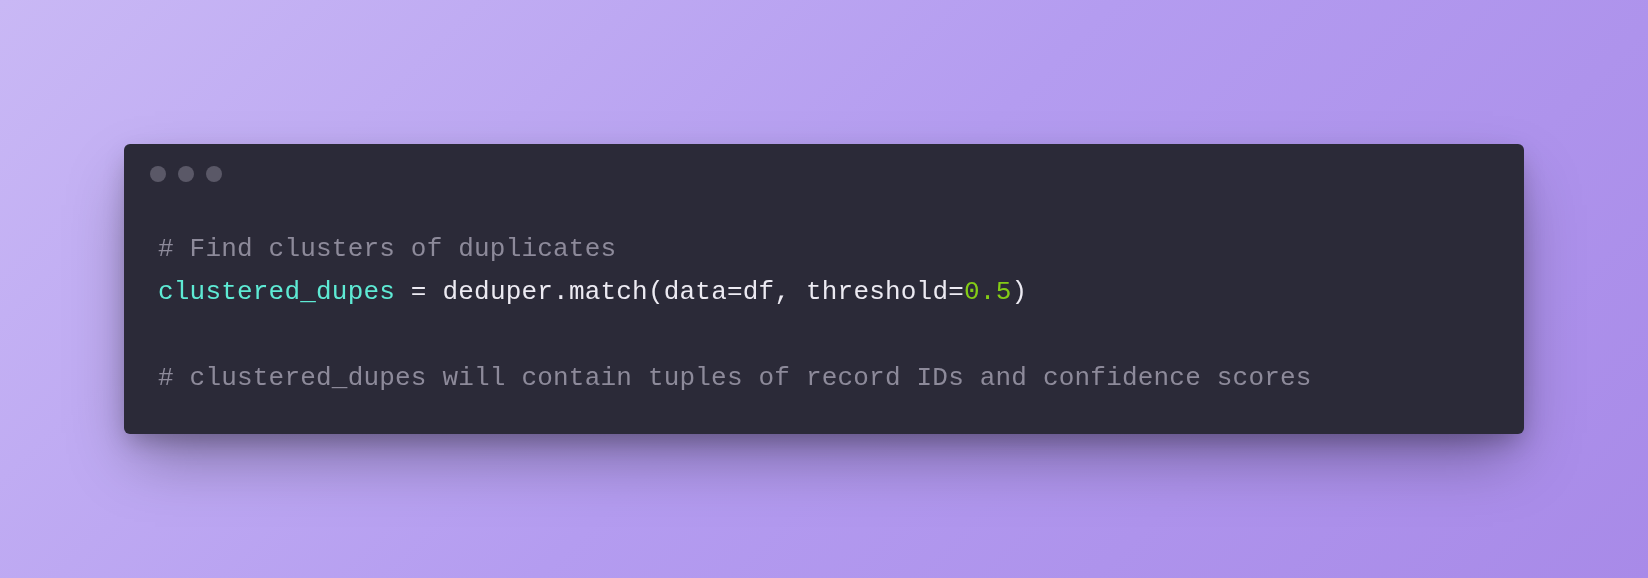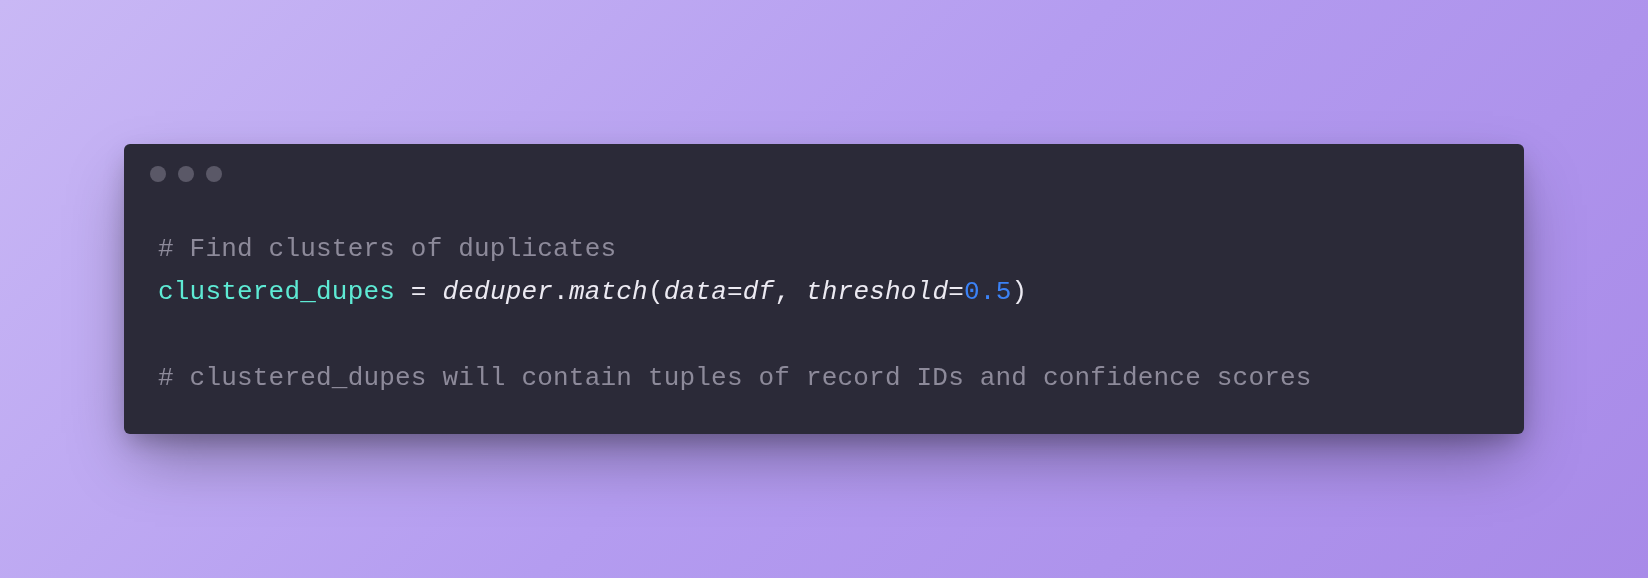--- a/index.html
+++ b/index.html
@@ -37,22 +37,22 @@
     padding: 40px 34px 6px 34px;
     font-size: 26px;
     line-height: 1.66;
     font-weight: 500;
     white-space: pre;
     letter-spacing: 0.2px;
   }
   .tok-comment { color: #8d8a9a; }
   .tok-var     { color: #5eead4; }
   .tok-punc    { color: #eceaf2; }
-  .tok-ident   { color: #eceaf2; font-style: italic; }
-  .tok-number  { color: #3b82f6; text-align: center; }
+  .tok-ident   { color: #eceaf2; }
+  .tok-number  { color: #84cc16; text-align: center; }
   .blank-line  { height: 1.66em; }
 </style>
 </head>
 <body>
 
 <div class="code-window">
   <div class="titlebar">
     <span class="tl-dot"></span>
     <span class="tl-dot"></span>
     <span class="tl-dot"></span>

